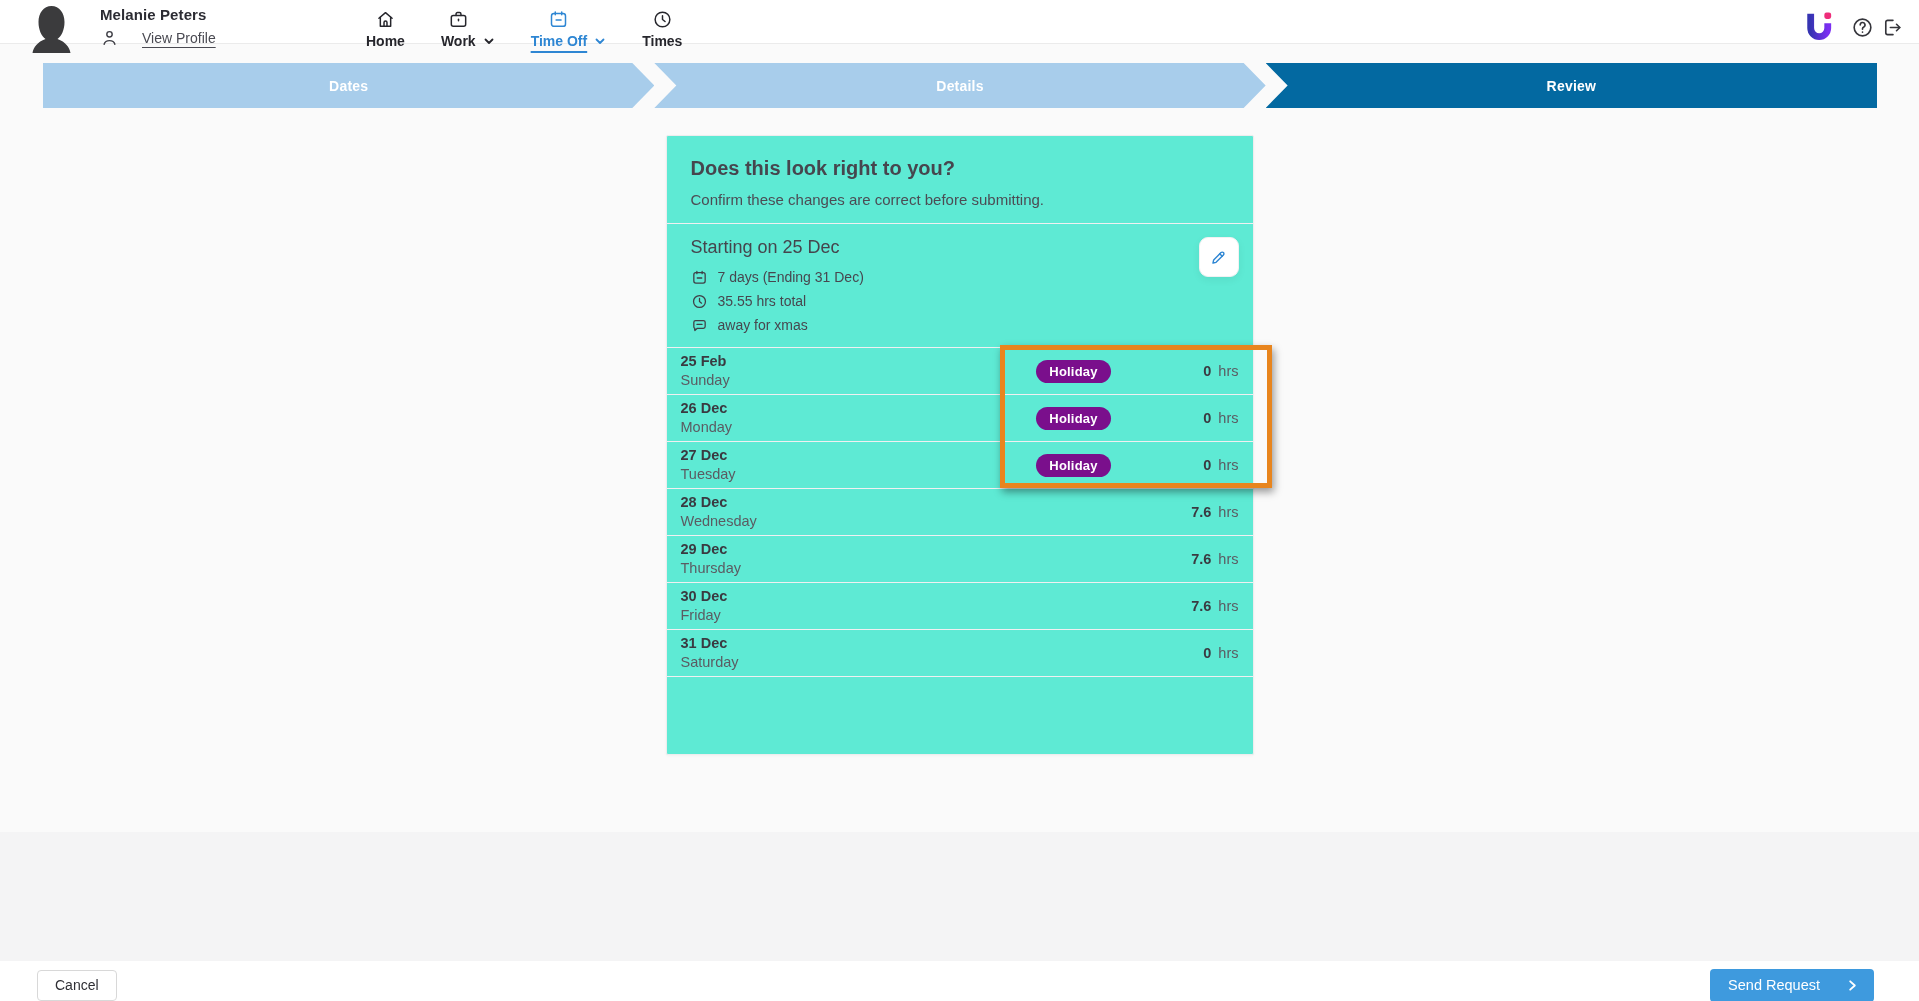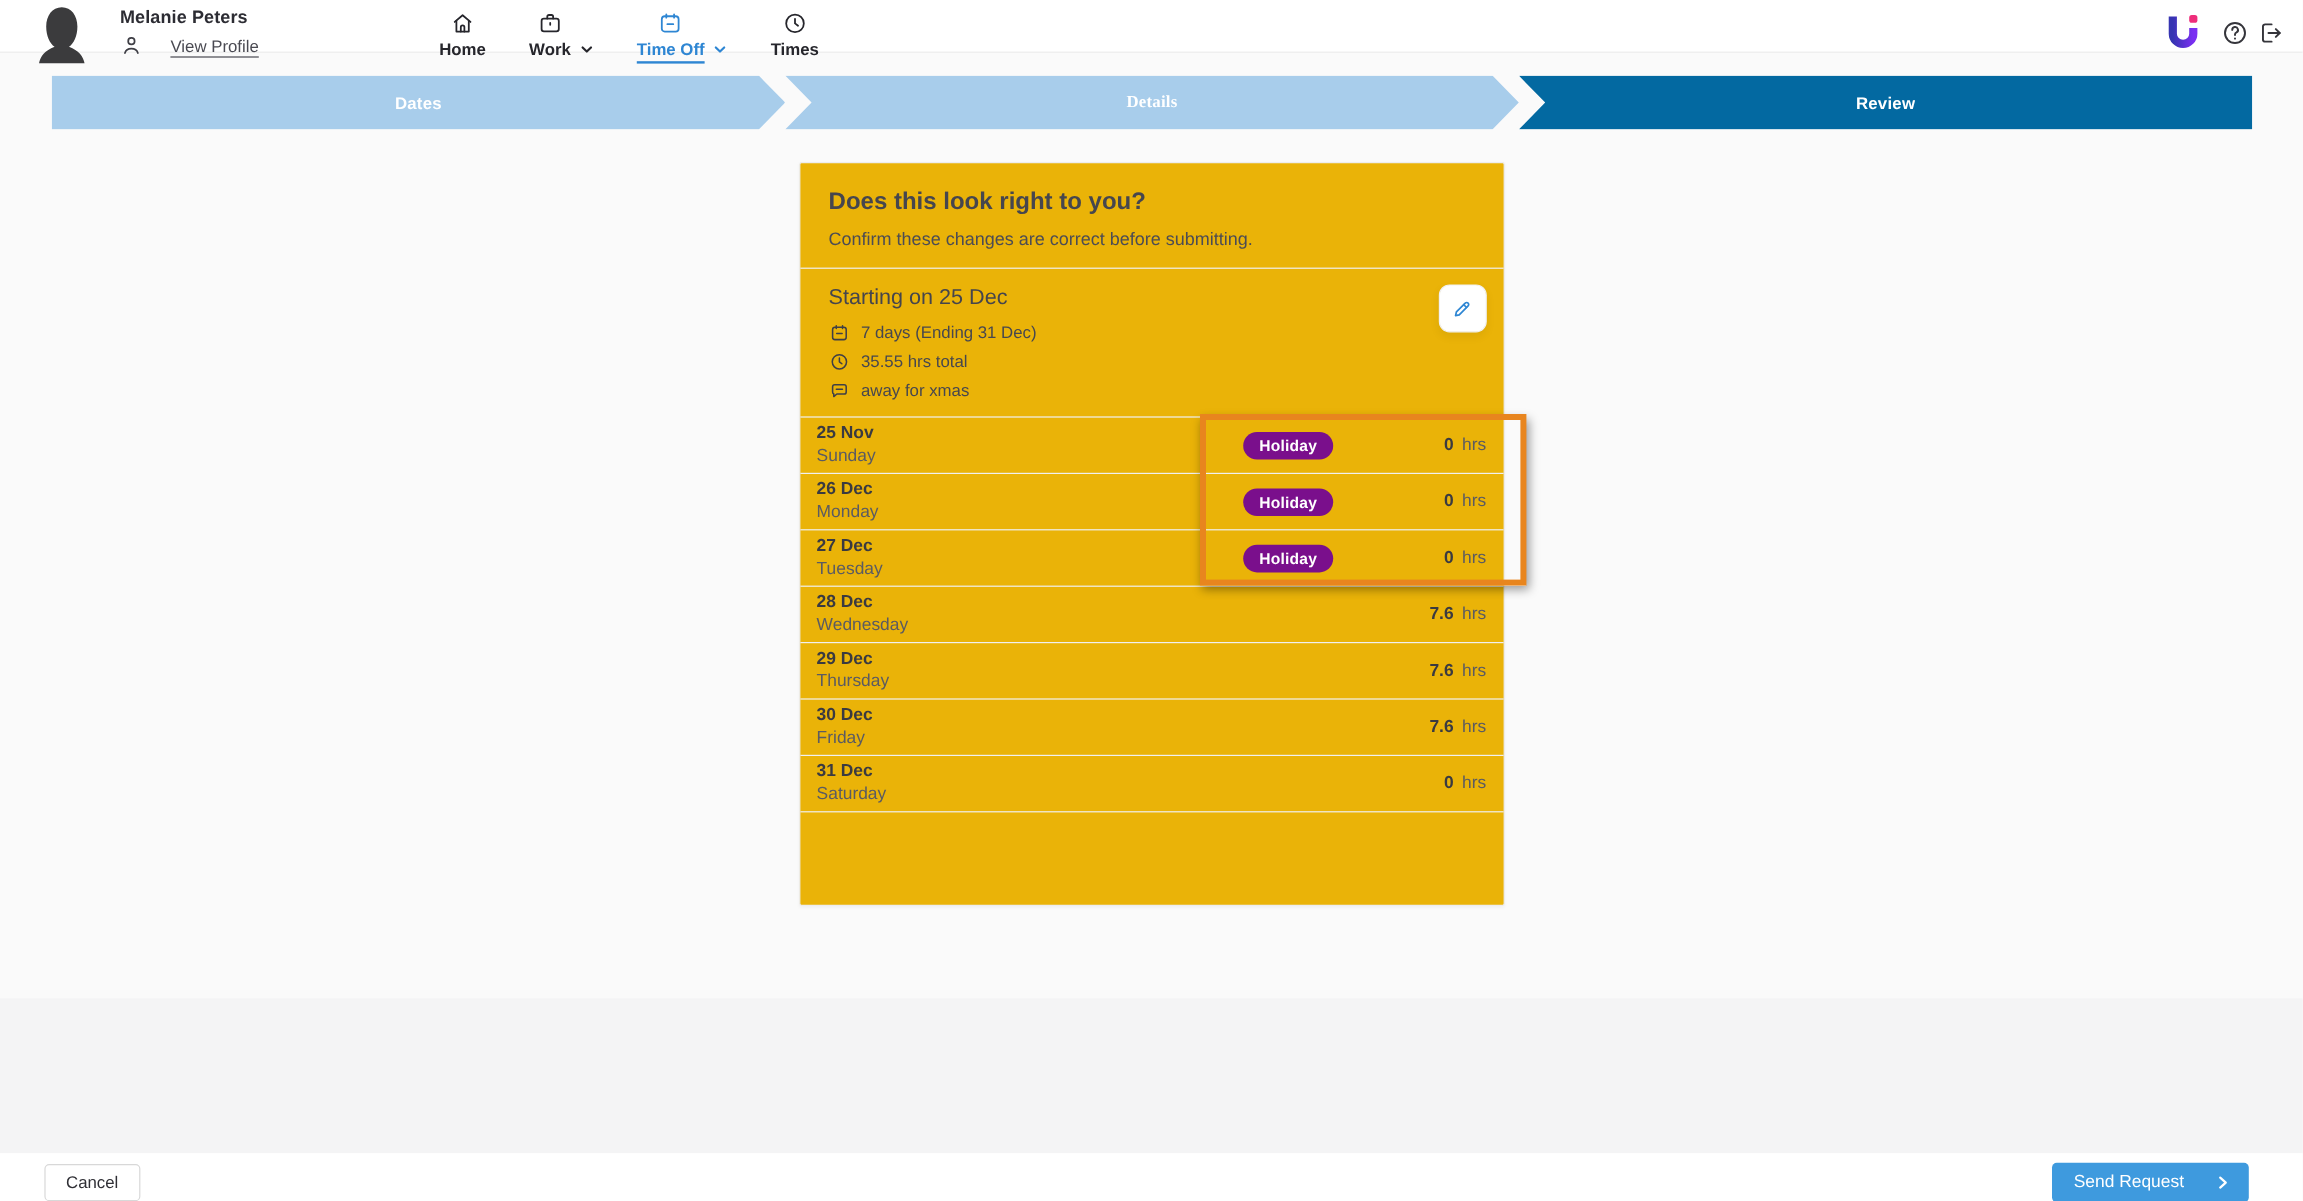--- a/index.html
+++ b/index.html
@@ -44,29 +44,29 @@
 
   
   .content { height: 769px; background: #fafafa; }
   .stepper { display: flex; gap: 0; margin: 19px 42px 0 43px; height: 45px; }
   .step {
     flex: 1; display: flex; align-items: center; justify-content: center;
     color: #ffffff; font-size: 14px; font-weight: 600; letter-spacing: .2px;
     background: #a8cdeb;
   }
   .step.first { clip-path: polygon(0 0, calc(100% - 22px) 0, 100% 50%, calc(100% - 22px) 100%, 0 100%); }
-  .step.mid   { clip-path: polygon(0 0, calc(100% - 22px) 0, 100% 50%, calc(100% - 22px) 100%, 0 100%, 22px 50%); font-family: Liberation Serif, serif; }
+  .step.mid   { clip-path: polygon(0 0, calc(100% - 22px) 0, 100% 50%, calc(100% - 22px) 100%, 0 100%, 22px 50%); }
   .step.last  { clip-path: polygon(0 0, 100% 0, 100% 100%, 0 100%, 22px 50%); }
   .step.active { background: #0369a1; }
 
   
   .card {
     width: 588px; height: 620px;
     margin: 27px auto 0;
-    background: #eab308;
+    background: #5eead4;
     border: 1px solid #ededee;
     border-radius: 2px;
     box-shadow: 0 1px 3px rgba(0,0,0,.04);
   }
   .card-head { padding: 21px 24px 15px; border-bottom: 1px solid #f0f0f1; }
   .card-title { font-size: 20px; font-weight: 700; color: #46464e; margin-bottom: 11px; }
   .card-subtitle { font-size: 15px; color: #4c4c54; }
 
   .summary { position: relative; padding: 13px 24px 10px; border-bottom: 1px solid #f0f0f1; }
   .summary-heading { font-size: 18px; font-weight: 400; color: #45454d; margin-bottom: 7px; }
@@ -281,21 +281,21 @@
           <path d="M13.6 7.4 l3 3"></path>
         </svg>
       </span>
     </div>
 
     <div class="rows" data-interactable="false">
       <div class="orange-box" data-interactable="false"></div>
 
       <div class="day-row" data-interactable="false">
         <div class="cell-date" data-interactable="false">
-          <div class="day-date" data-interactable="false">25 Nov</div>
+          <div class="day-date" data-interactable="false">25 Feb</div>
           <div class="day-weekday" data-interactable="false">Sunday</div>
         </div>
         <div class="cell-badge" data-interactable="false">
           <span class="badge" data-interactable="false">Holiday</span>
         </div>
         <div class="cell-hours" data-interactable="false">
           <span class="hours-val" data-interactable="false">0</span>
           <span class="hours-unit" data-interactable="false">hrs</span>
         </div>
       </div>

